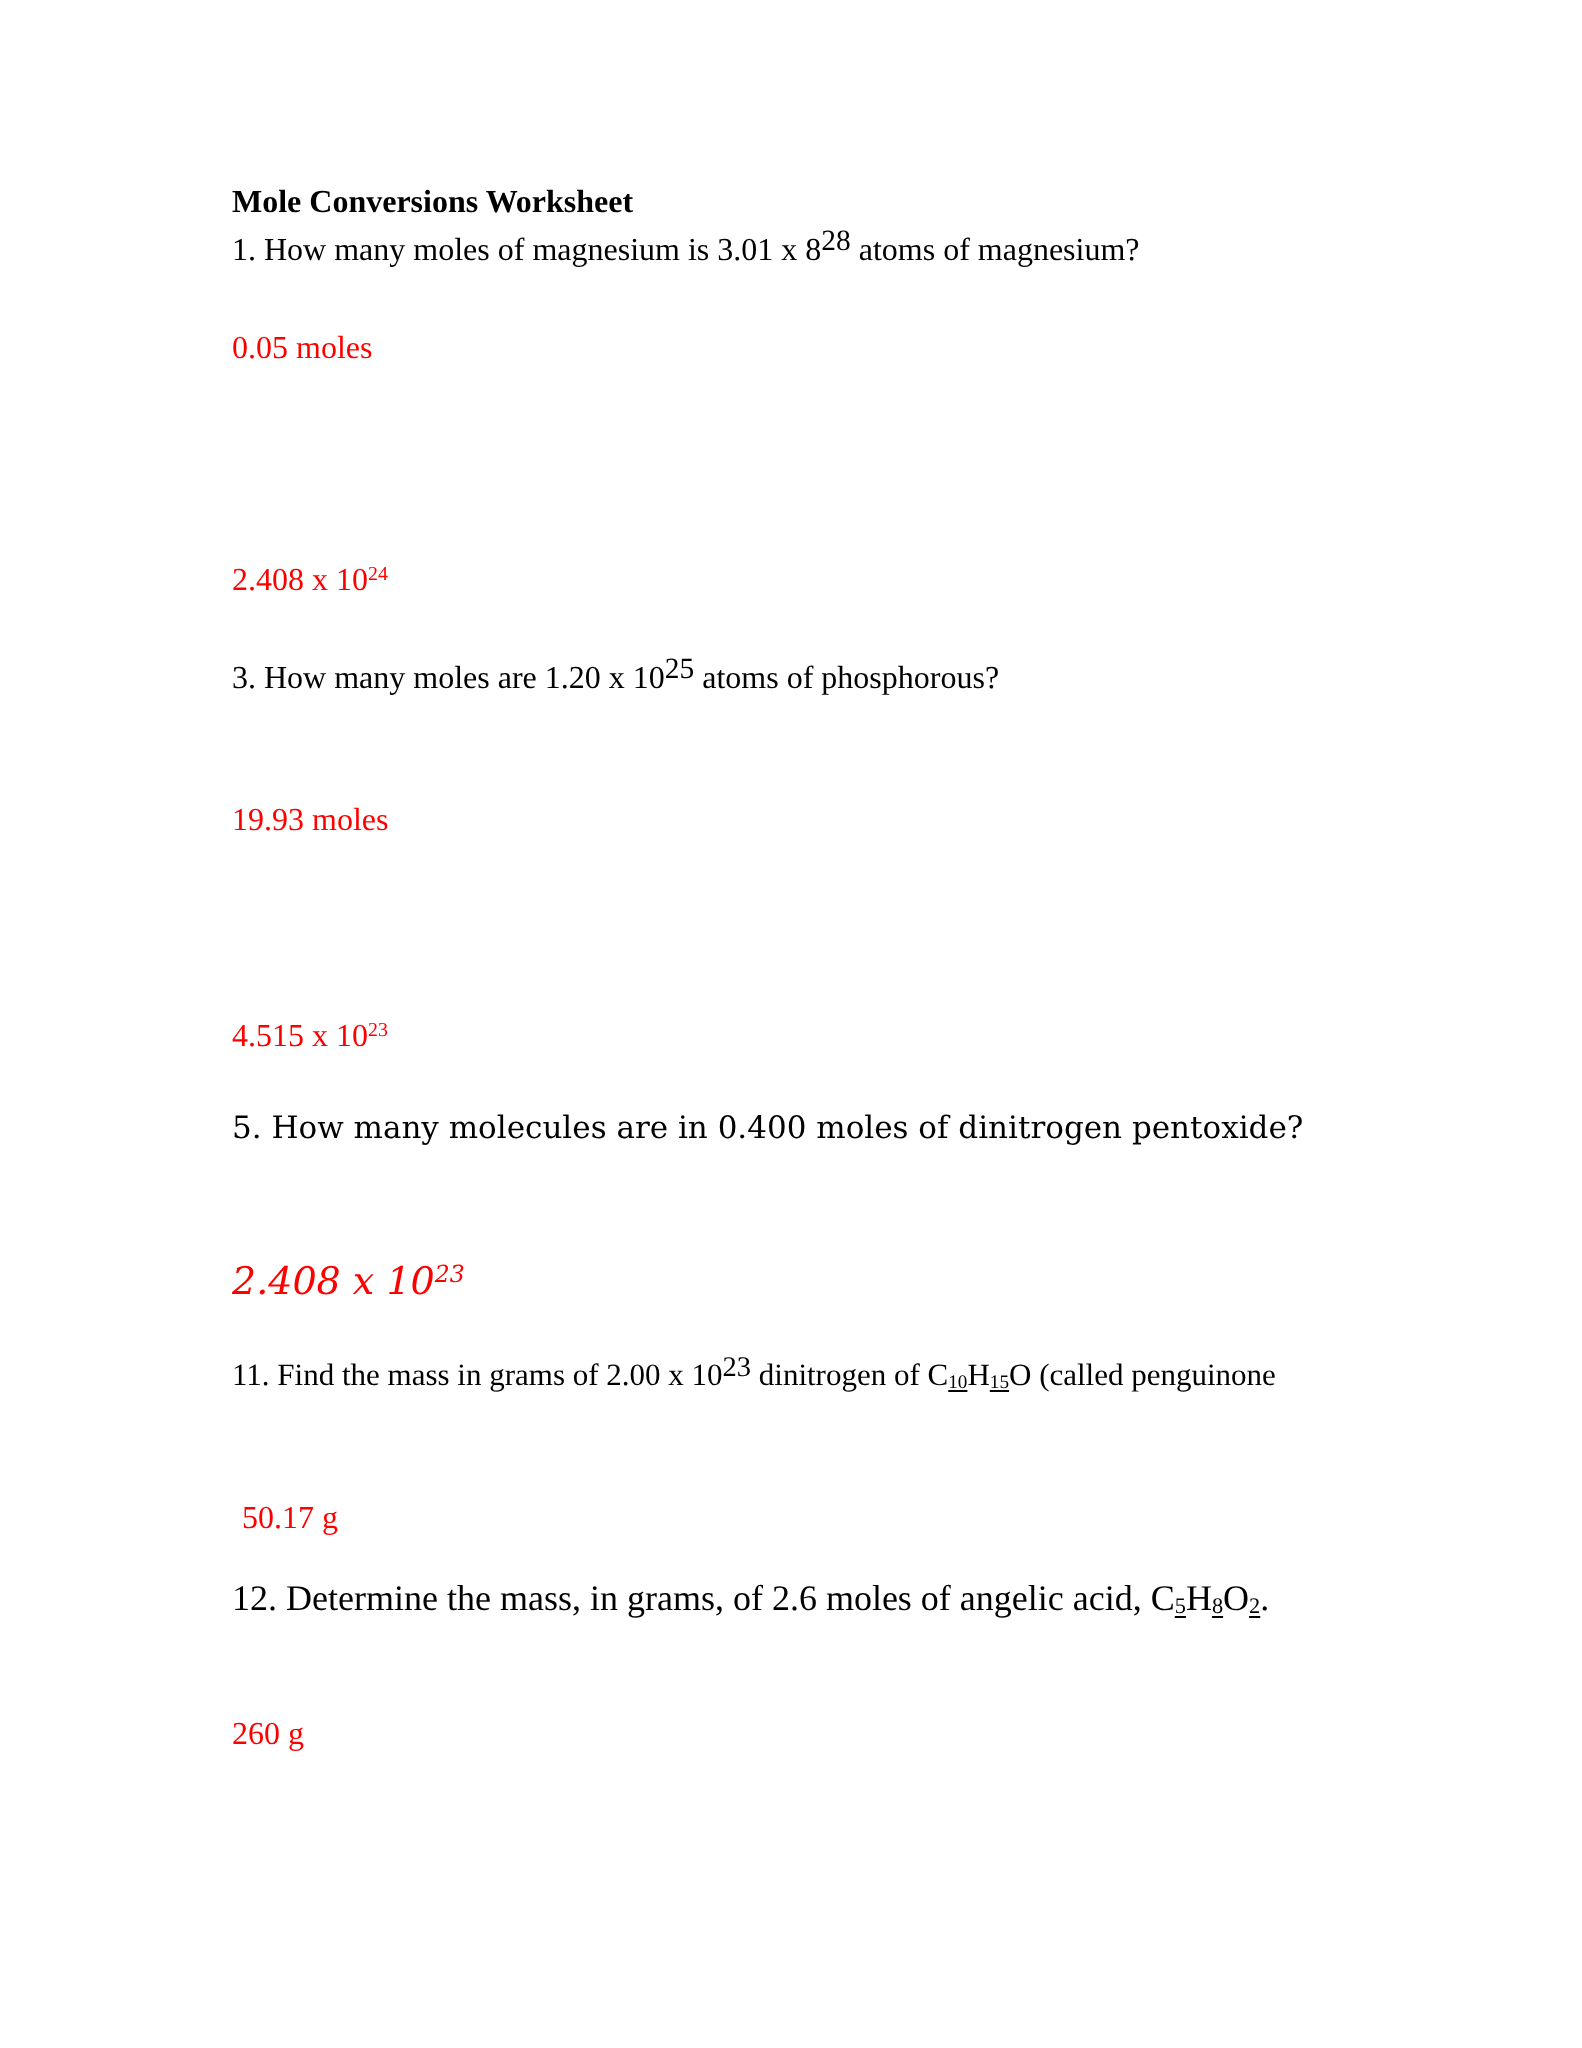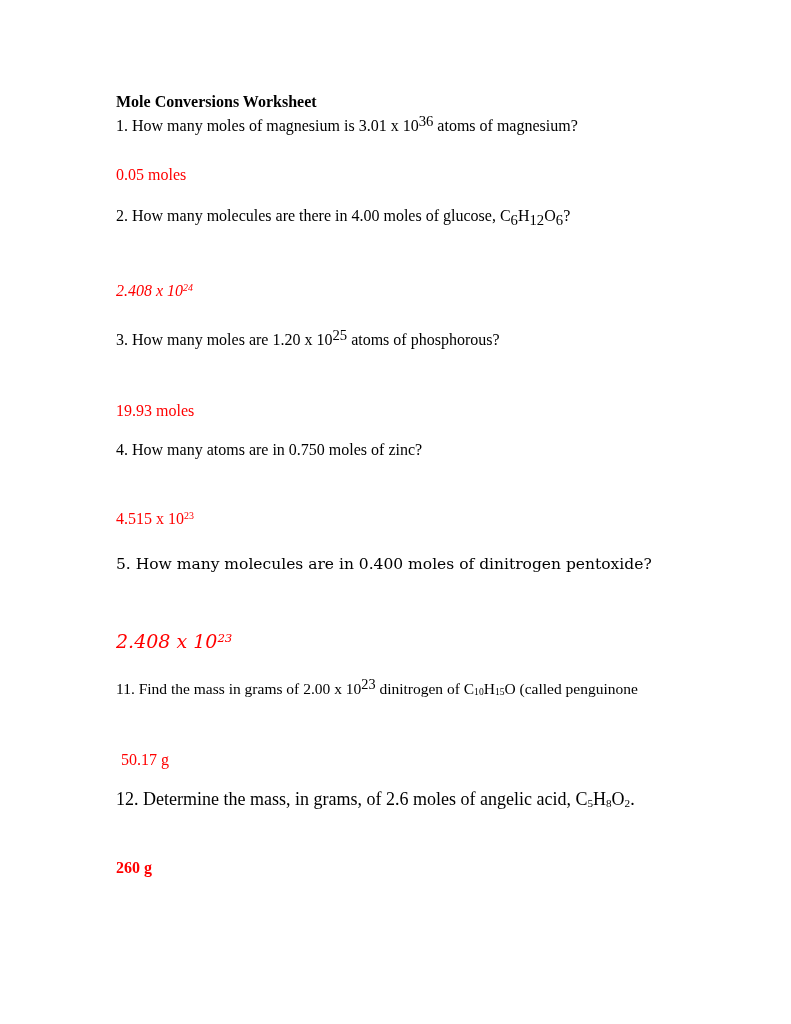--- a/index.html
+++ b/index.html
@@ -19,59 +19,57 @@
   .century { font-family: "DejaVu Serif", serif; }
   .title   { font-weight: bold; font-size: 16px; }
   .q       { font-size: 16px; }
   .q-small { font-size: 15.5px; }
   .q-big   { font-size: 18px; }
   .ans     { font-size: 16px; color: var(--answer-color, #ff0000); }
   .ans-c   { font-size: 19px; color: var(--answer-color, #ff0000); }
 
   
   .seg-sup    { font-size: 0.62em; vertical-align: 0.52em; }
-  .seg-sub    { font-size: 0.62em; vertical-align: -0.15em; }
+  .seg-sub    { font-size: 0.62em; vertical-align: -0.15em; text-decoration: underline; }
   .seg-bigsup { font-size: 0.92em; vertical-align: 0.33em; }
   .seg-bigsub { font-size: 0.92em; vertical-align: -0.24em; }
 
   
   #title  { left: 116px; top: 93px;  }
   #q1     { left: 116px; top: 113px; }
   #a1     { left: 116px; top: 166px; }
   #q2     { left: 116px; top: 207px; }
-  #a2     { left: 116px; top: 282px; font-style: italic; }
+  #a2     { left: 116px; top: 282px; }
   #q3     { left: 116px; top: 327px; }
   #a3     { left: 116px; top: 402px; }
   #q4     { left: 116px; top: 441px; }
   #a4     { left: 116px; top: 510px; }
   #q5     { left: 116px; top: 555px; }
   #a5     { left: 116px; top: 630px; font-style: italic; }
   #q11l1  { left: 116px; top: 676px; }
   #q11l2  { left: 116px; top: 697px; }
   #a11    { left: 121px; top: 751px; }
   #q12    { left: 116px; top: 789px; }
-  #a12    { left: 116px; top: 859px; font-weight: bold; }
+  #a12    { left: 116px; top: 859px; }
 </style>
 </head>
 <body style="background: rgb(255, 255, 255);">
 
 <div class="page">
 
   <div id="title" class="t times title">Mole Conversions Worksheet</div>
 
-  <div id="q1" class="t times q"><span>1. How many moles of magnesium is 3.01 x 10</span><span class="seg-bigsup">36</span><span> atoms of magnesium?</span></div>
+  <div id="q1" class="t times q"><span>1. How many moles of magnesium is 3.01 x 8</span><span class="seg-bigsup">28</span><span> atoms of magnesium?</span></div>
   <div id="a1" class="t times ans">0.05 moles</div>
 
-  <div id="q2" class="t times q"><span>2. How many molecules are there in 4.00 moles of glucose, C</span><span class="seg-bigsub">6</span><span>H</span><span class="seg-bigsub">12</span><span>O</span><span class="seg-bigsub">6</span><span>?</span></div>
   <div id="a2" class="t times ans"><span>2.408 x 10</span><span class="seg-sup">24</span></div>
 
   <div id="q3" class="t times q"><span>3. How many moles are 1.20 x 10</span><span class="seg-bigsup">25</span><span> atoms of phosphorous?</span></div>
   <div id="a3" class="t times ans">19.93 moles</div>
 
-  <div id="q4" class="t times q">4. How many atoms are in 0.750 moles of zinc?</div>
   <div id="a4" class="t times ans"><span>4.515 x 10</span><span class="seg-sup">23</span></div>
 
   <div id="q5" class="t century q-small">5. How many molecules are in 0.400 moles of dinitrogen pentoxide?</div>
   <div id="a5" class="t century ans-c"><span>2.408 x 10</span><span class="seg-sup">23</span></div>
 
   <div id="q11l1" class="t times q-small"><span>11. Find the mass in grams of 2.00 x 10</span><span class="seg-bigsup">23</span><span> dinitrogen of C</span><span class="seg-sub">10</span><span>H</span><span class="seg-sub">15</span><span>O (called penguinone</span></div>
   <div id="a11" class="t times ans">50.17 g</div>
 
   <div id="q12" class="t times q-big"><span>12. Determine the mass, in grams, of 2.6 moles of angelic acid, C</span><span class="seg-sub">5</span><span>H</span><span class="seg-sub">8</span><span>O</span><span class="seg-sub">2</span><span>.</span></div>
   <div id="a12" class="t times ans">260 g</div>

